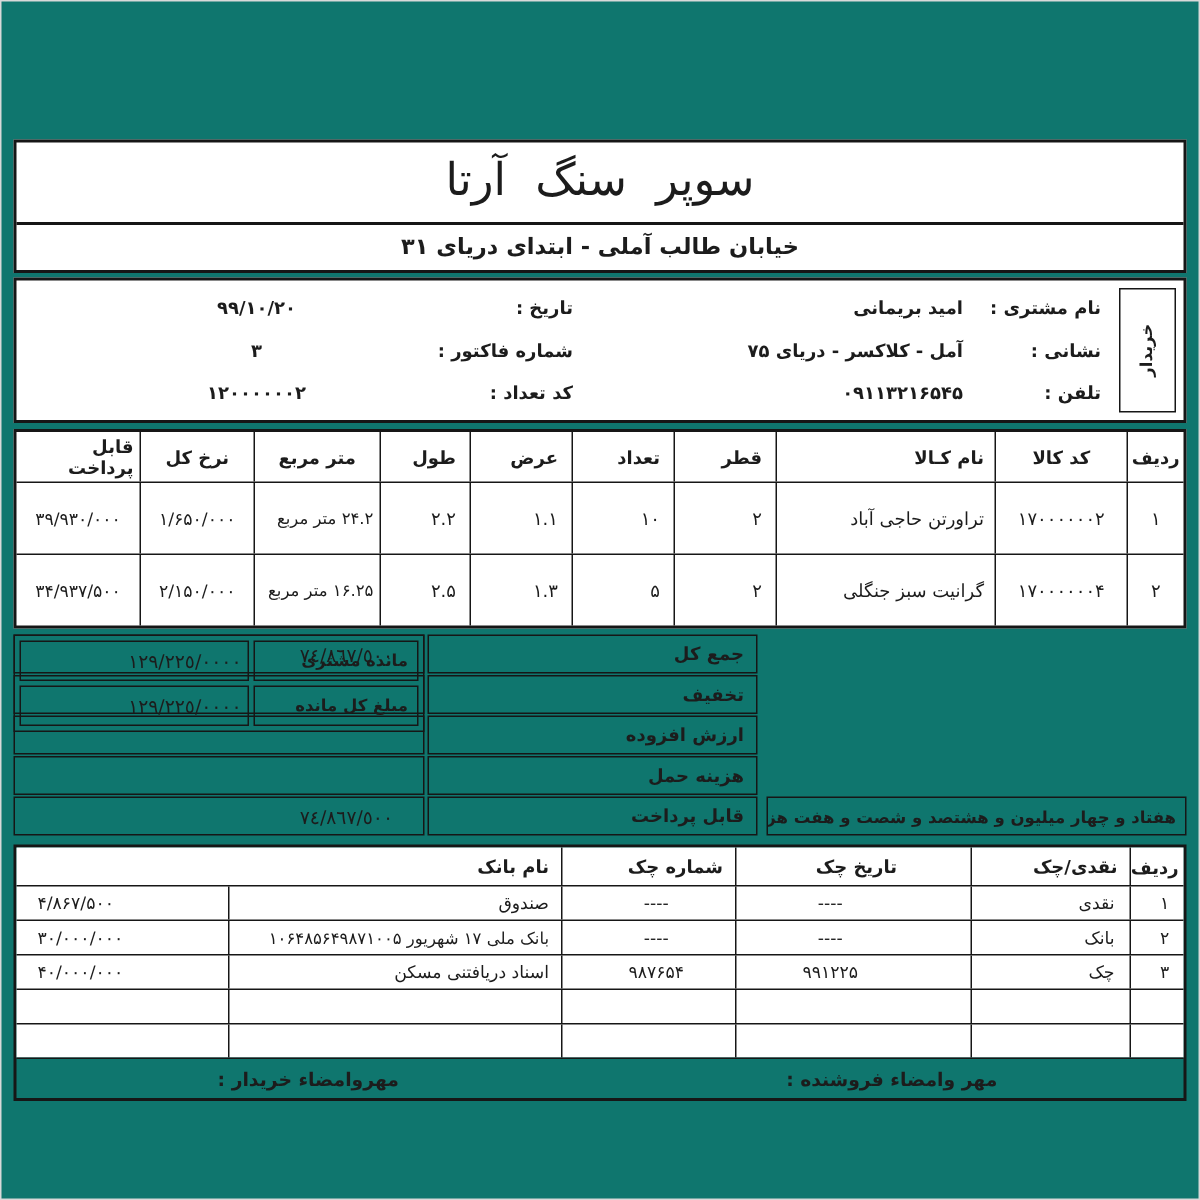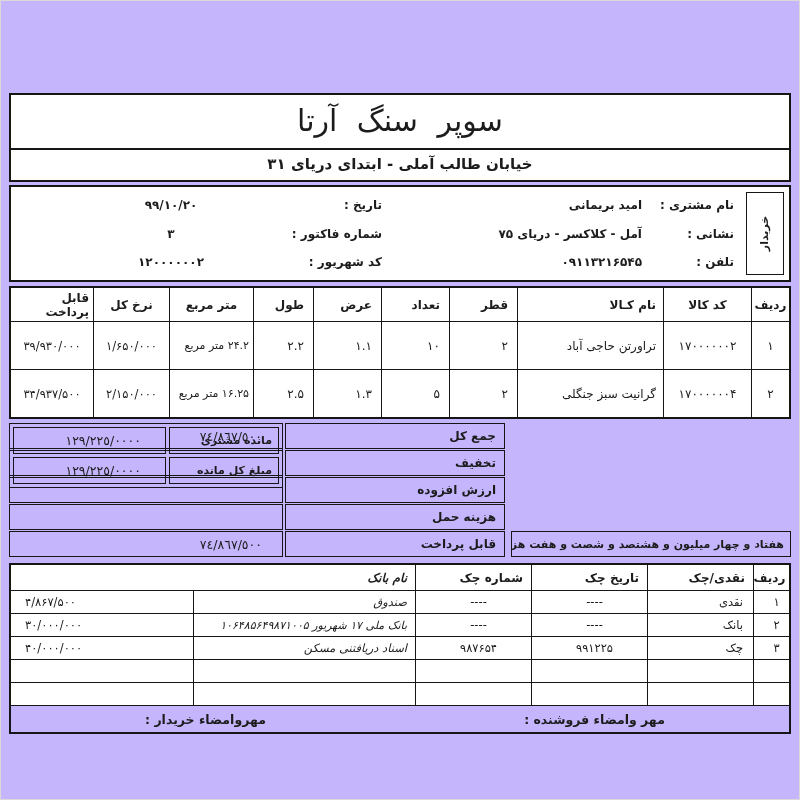--- a/index.html
+++ b/index.html
@@ -1,17 +1,17 @@
 <!DOCTYPE html>
 <html lang="fa" dir="rtl"><head>
 <meta charset="utf-8">
 <style>
   * { margin:0; padding:0; box-sizing:border-box; }
   body { width:800px; height:800px; background:#f6f6f6; font-family:"DejaVu Sans", sans-serif; color:#1c1c1c; }
-  .page { position:relative; width:800px; height:800px; background:#c4b5fd; border:1px solid #d9d9d9; direction:rtl; overflow:hidden; }
+  .page { position:relative; width:800px; height:800px; background:#0f766e; border:1px solid #d9d9d9; direction:rtl; overflow:hidden; }
   .invoice { position:absolute; top:92px; right:8px; left:8px; }
   .box { border:2px solid #161616; background:#fff; }
 
   
   .header-box { text-align:center; margin-bottom:3px; }
   .title { font-size:30px; padding:8px 0 10px; word-spacing:10px; }
   .header-divider { border-top:2px solid #161616; }
   .subtitle { font-size:15px; font-weight:bold; padding:5px 0 7px; }
 
   
@@ -50,30 +50,30 @@
   .sum-row { display:flex; direction:rtl; height:26px; margin-bottom:1px; }
   .sum-right-spacer { flex:0 0 280px; }
   .sum-words { flex:0 0 280px; border:1.5px solid #161616; display:flex; align-items:center; justify-content:flex-start; padding:0 6px; font-size:11px; font-weight:bold; white-space:nowrap; overflow:hidden; }
   .sum-label { flex:0 0 220px; border:1.5px solid #161616; display:flex; align-items:center; justify-content:flex-start; padding:0 8px; font-size:12px; font-weight:bold; margin-right:6px; }
   .sum-value { flex:1; border:1.5px solid #161616; display:flex; align-items:center; justify-content:flex-start; padding:0 20px; font-size:12.5px; margin-right:2px; direction:ltr; justify-content:flex-end; }
   .balance-block { position:absolute; top:0; left:auto; right:510px; right:auto; left:0; } 
   .balance-block { position:absolute; top:0; left:0; width:274px; border:1.5px solid #161616; padding:3px; }
   .bal-row { display:flex; direction:rtl; height:27px; margin-bottom:3px; }
   .bal-row:last-child { margin-bottom:0; }
   .bal-label { flex:0 0 110px; border:1.5px solid #161616; display:flex; align-items:center; padding:0 6px; font-size:11px; font-weight:bold; margin-left:3px; }
-  .bal-value { flex:1; border:1.5px solid #161616; display:flex; align-items:center; justify-content:flex-end; padding:0 24px; font-size:12.5px; direction:ltr; }
+  .bal-value { flex:1; border:1.5px solid #161616; display:flex; align-items:center; justify-content:flex-end; padding:0 4px; font-size:12.5px; direction:ltr; }
 
   
   .payments-box { border:2px solid #161616; }
   .payments .hrow .tcell { height:25px; justify-content:flex-start; padding-right:8px; }
   .payments .drow .tcell { height:22px; font-size:11.5px;padding-left:14px; }
   .p-radif { flex:0 0 36px; justify-content:center !important; }
-  .p-type  { flex:0 0 106px; justify-content:flex-start; padding-right:10px; }
+  .p-type  { flex:0 0 106px; justify-content:flex-start; padding-right:10px;margin-left:41px; }
   .p-date, .p-chkno { flex:0 0 116px; justify-content:center; }
-  .p-bank  { flex:0 0 222px; justify-content:flex-start; padding-right:8px; white-space:nowrap;font-style:italic; }
+  .p-bank  { flex:0 0 222px; justify-content:flex-start; padding-right:8px; white-space:nowrap; }
   .p-amount{ flex:1; justify-content:flex-start; padding-right:0; padding-left:14px; direction:ltr; justify-content:flex-start; }
   .payments .hrow .p-amount { direction:rtl; }
 
   
   .sign-row { display:flex; direction:rtl; border-top:1.5px solid #161616; height:27px; align-items:center; font-size:12.5px; font-weight:bold; }
   .sign-cell { width:50%; text-align:center; }
 </style>
 </head>
 <body>
 
@@ -107,21 +107,21 @@
       <div class="cust-col leftcol">
         <div class="cust-row">
           <span class="cust-label">تاریخ :</span>
           <span class="cust-value">۹۹/۱۰/۲۰</span>
         </div>
         <div class="cust-row">
           <span class="cust-label">شماره فاکتور :</span>
           <span class="cust-value">۳</span>
         </div>
         <div class="cust-row">
-          <span class="cust-label">کد شهریور :</span>
+          <span class="cust-label">کد تعداد :</span>
           <span class="cust-value">۱۲۰۰۰۰۰۰۲</span>
         </div>
       </div>
     </div>
 
     <div class="tbl items">
       <div class="trow hrow">
         <div class="tcell c-radif">ردیف</div>
         <div class="tcell c-code">کد کالا</div>
         <div class="tcell c-name">نام کـالا</div>

